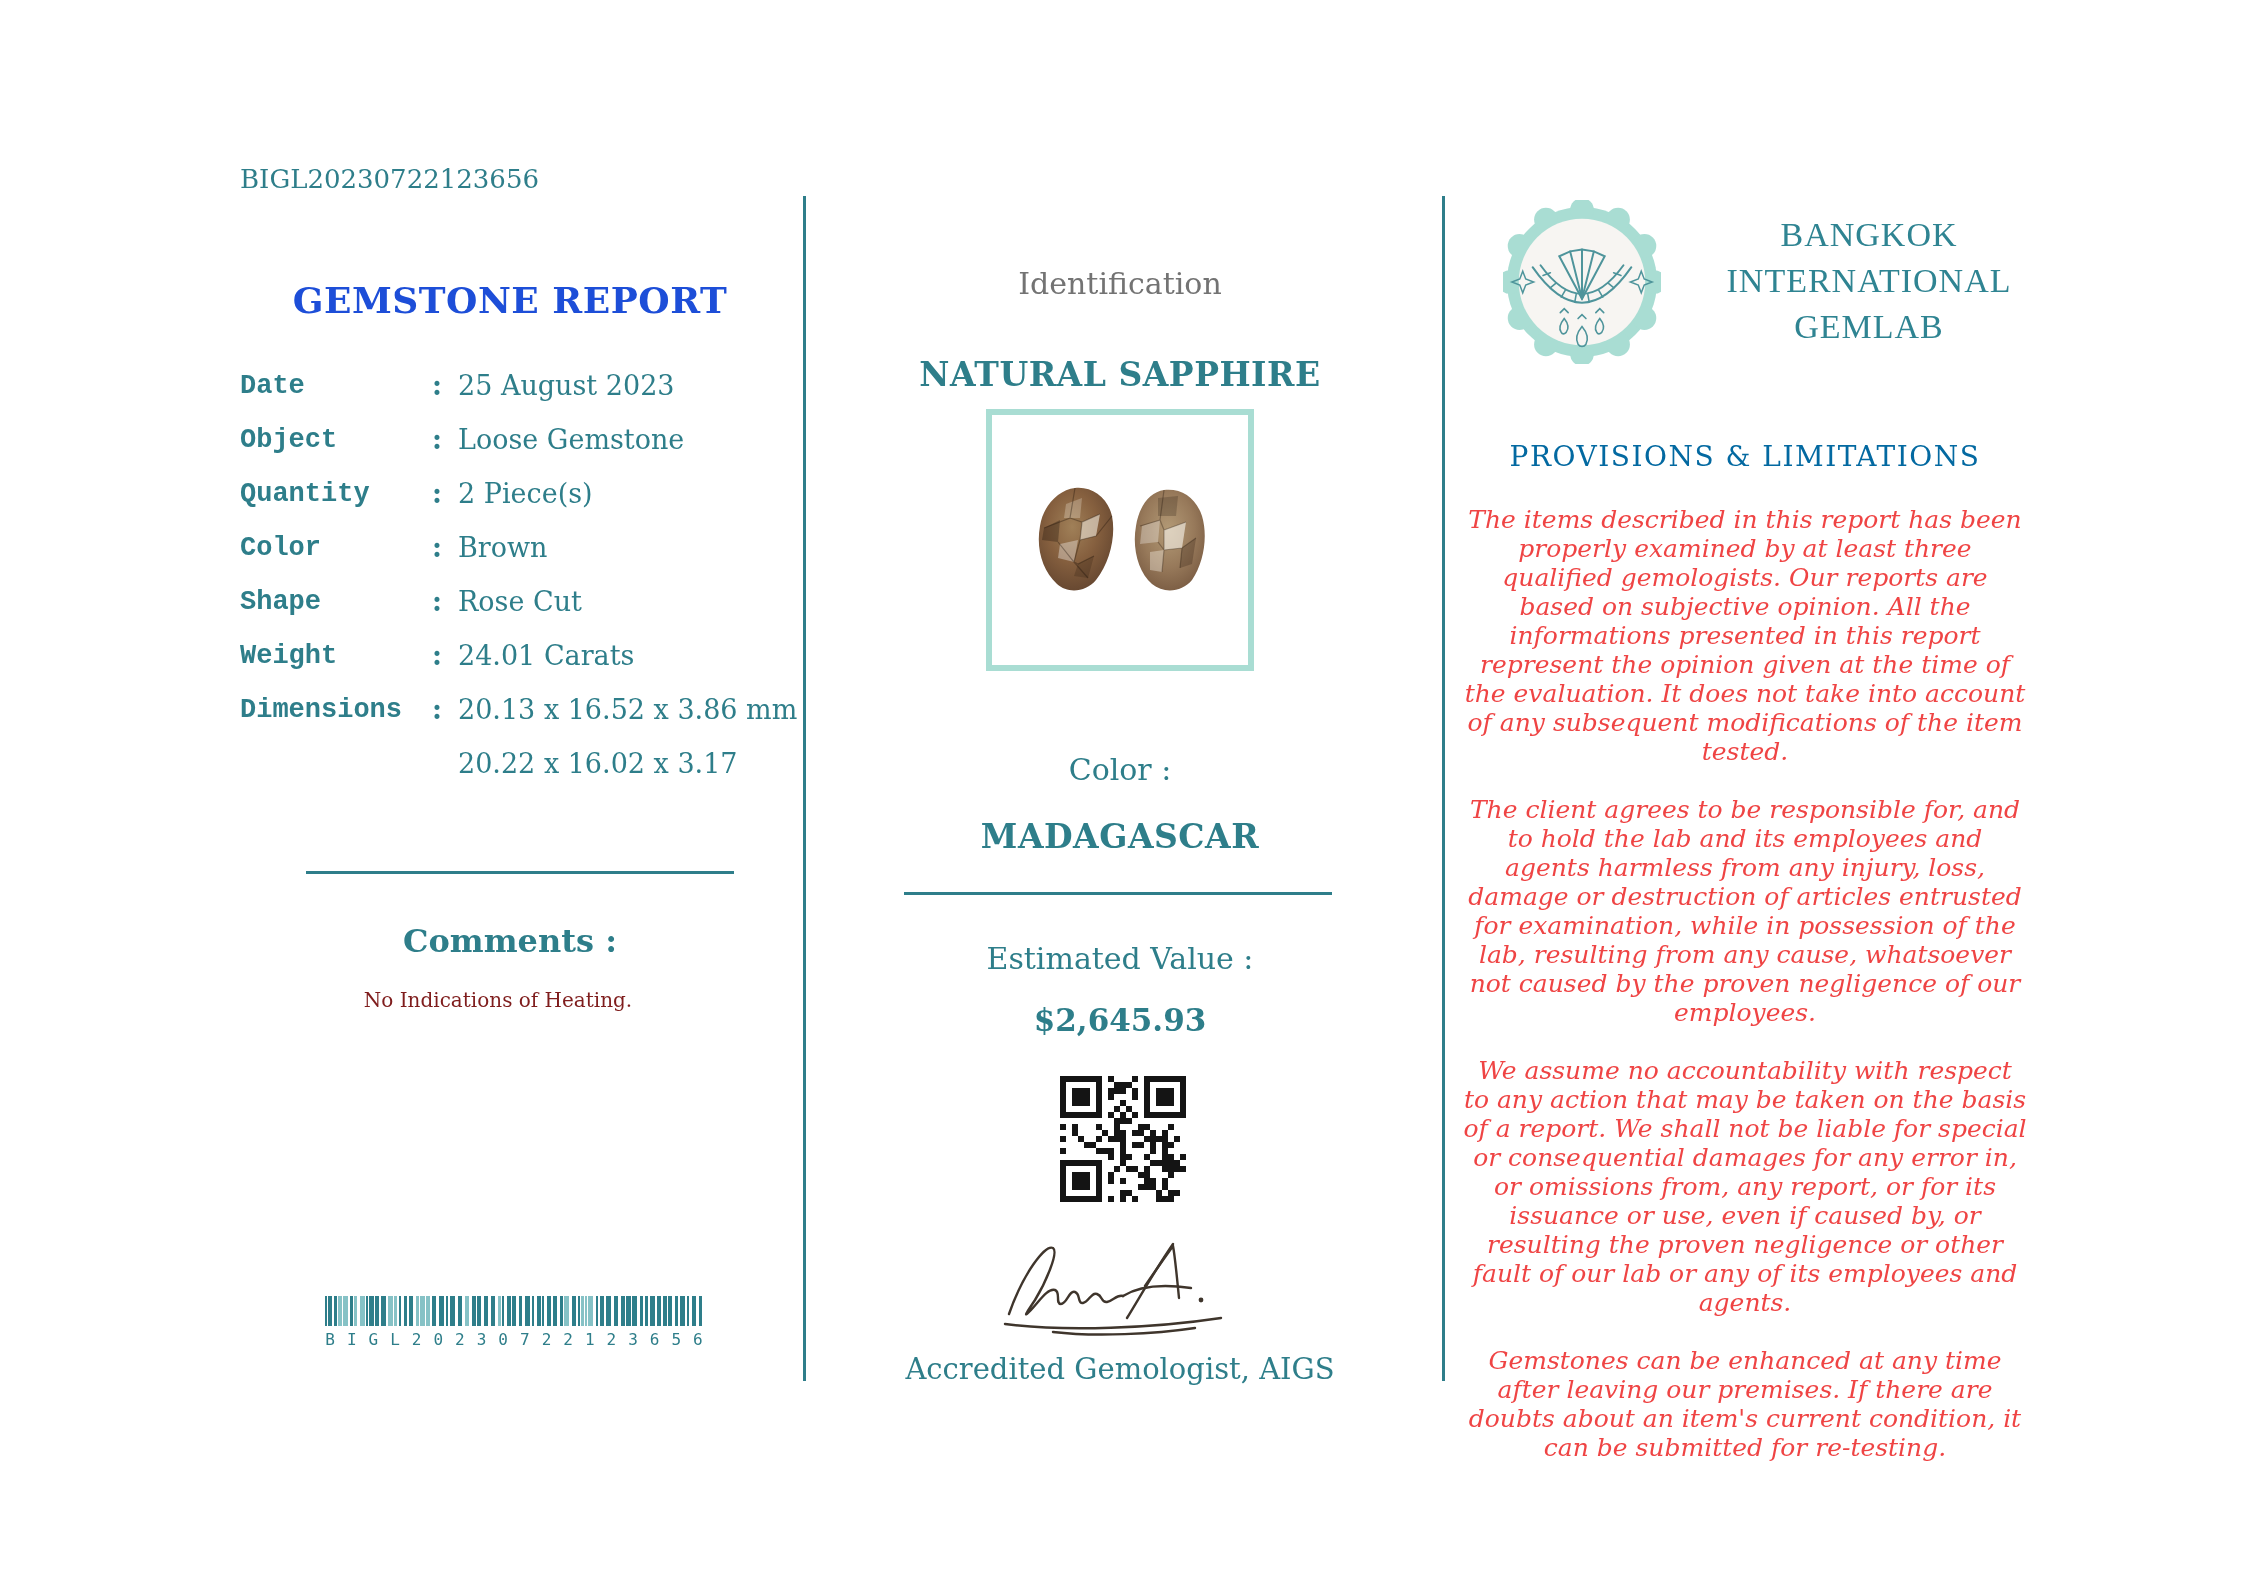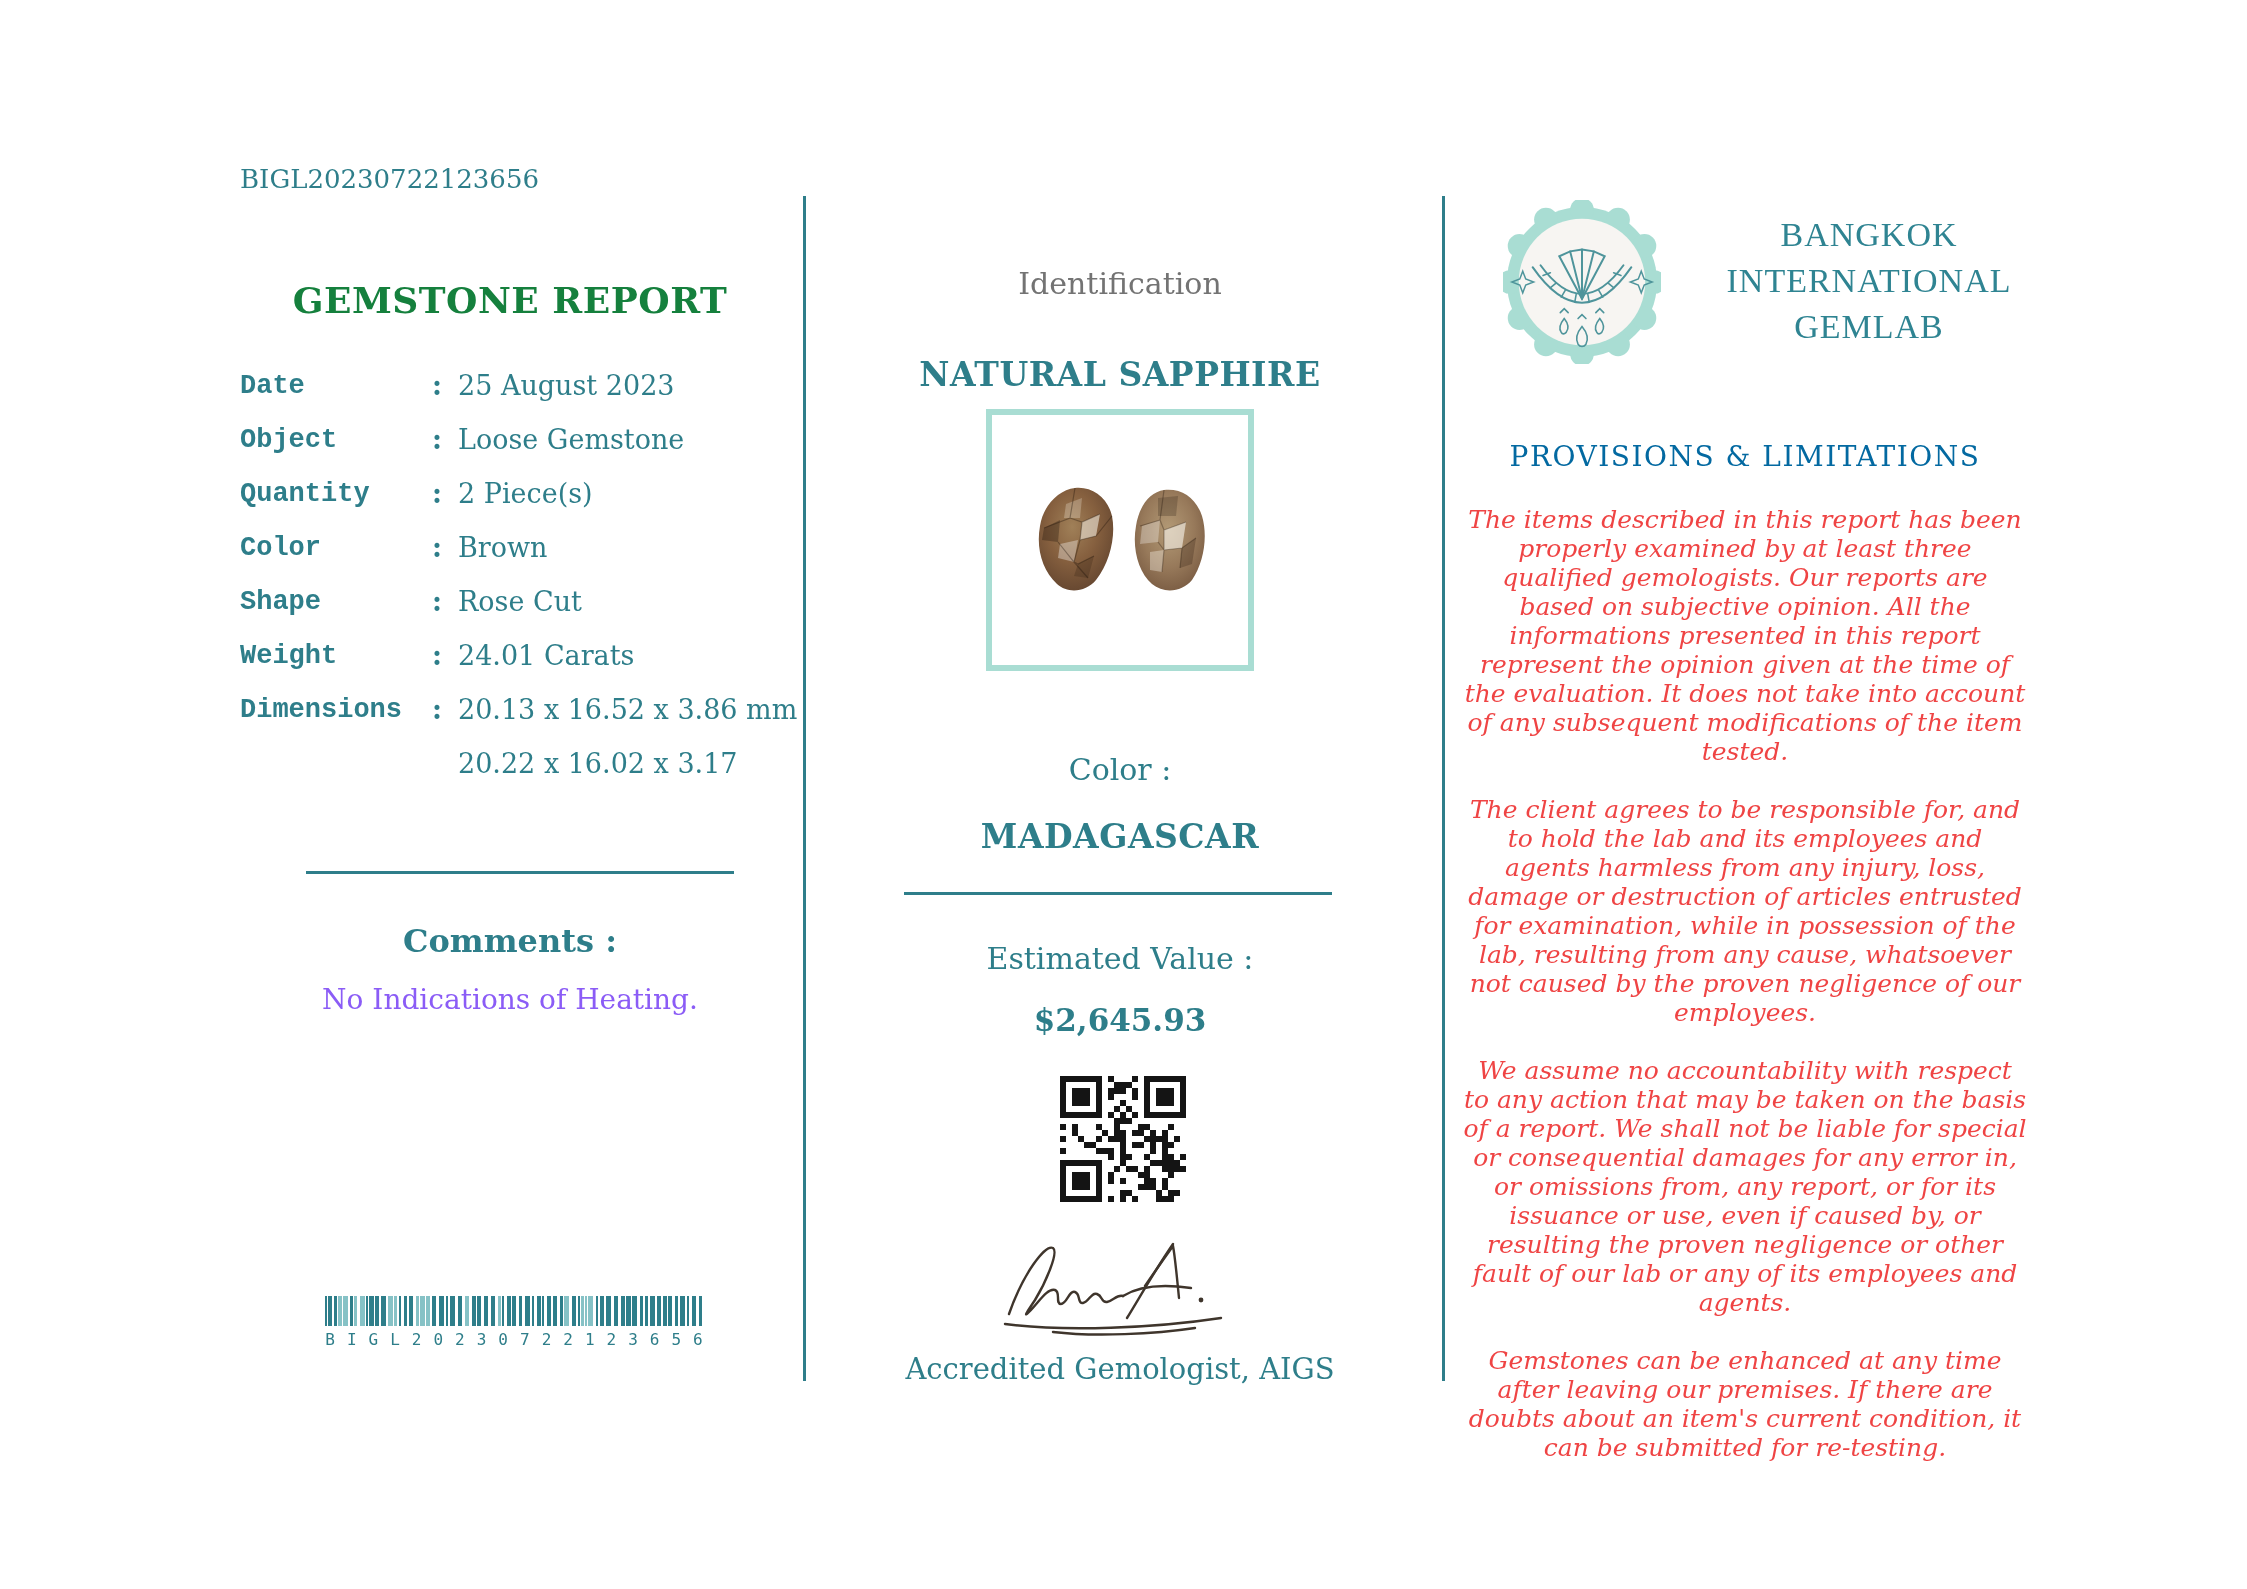--- a/index.html
+++ b/index.html
@@ -1,28 +1,28 @@
 <!DOCTYPE html>
 <html><head>
 <meta charset="utf-8">
 <style>
   html,body{margin:0;padding:0;background:#ffffff;}
   body{width:2247px;height:1589px;position:relative;font-family:"DejaVu Serif","Liberation Serif",serif;}
   .abs{position:absolute;}
   
   #report-number{left:240px;top:164px;font-size:26px;color:#2e7e8a;}
-  #report-title{left:240px;top:279px;width:540px;font-size:36px;font-weight:bold;color:#15803d;text-align:center;letter-spacing:.5px;}
+  #report-title{left:240px;top:279px;width:540px;font-size:36px;font-weight:bold;color:#1d4ed8;text-align:center;letter-spacing:.5px;}
   #fields{left:240px;top:371px;width:560px;}
   .field-row{display:flex;height:54px;line-height:30px;font-size:27px;color:#2e7e8a;}
   .field-label{width:192px;font-weight:bold;font-family:Liberation Mono, monospace;}
   .field-colon{width:26px;font-weight:bold;}
   .field-value{flex:1;}
   #comments-divider{left:306px;top:871px;width:428px;height:3px;background:#2e7e8a;}
   #comments-label{left:240px;top:924px;width:540px;font-size:32px;line-height:34px;font-weight:bold;color:#2e7e8a;text-align:center;}
-  #comments-text{left:240px;top:983px;width:540px;font-size:28px;line-height:34px;color:#8b5cf6;text-align:center;}
+  #comments-text{left:228px;top:983px;width:540px;font-size:20px;line-height:34px;color:#7f1d1d;text-align:center;}
   #barcode-bars{left:325px;top:1296px;width:392px;height:30px;display:flex;align-items:stretch;}
   #barcode-bars div{height:30px;}
   #barcode-text{left:318px;top:1330px;width:404px;text-align:center;font-family:"DejaVu Sans Mono","Liberation Mono",monospace;font-size:16px;letter-spacing:12px;color:#2e7e8a;white-space:nowrap;}
   
   .v-divider{width:3px;height:1185px;background:#2e7e8a;top:196px;}
   #divider-left{left:803px;}
   #divider-right{left:1442px;}
   
   #identification-label{left:850px;top:266px;width:540px;font-size:30px;color:#737373;text-align:center;}
   #identification-result{left:850px;top:355px;width:540px;font-size:33px;line-height:40px;font-weight:bold;color:#2e7e8a;text-align:center;letter-spacing:.5px;}

